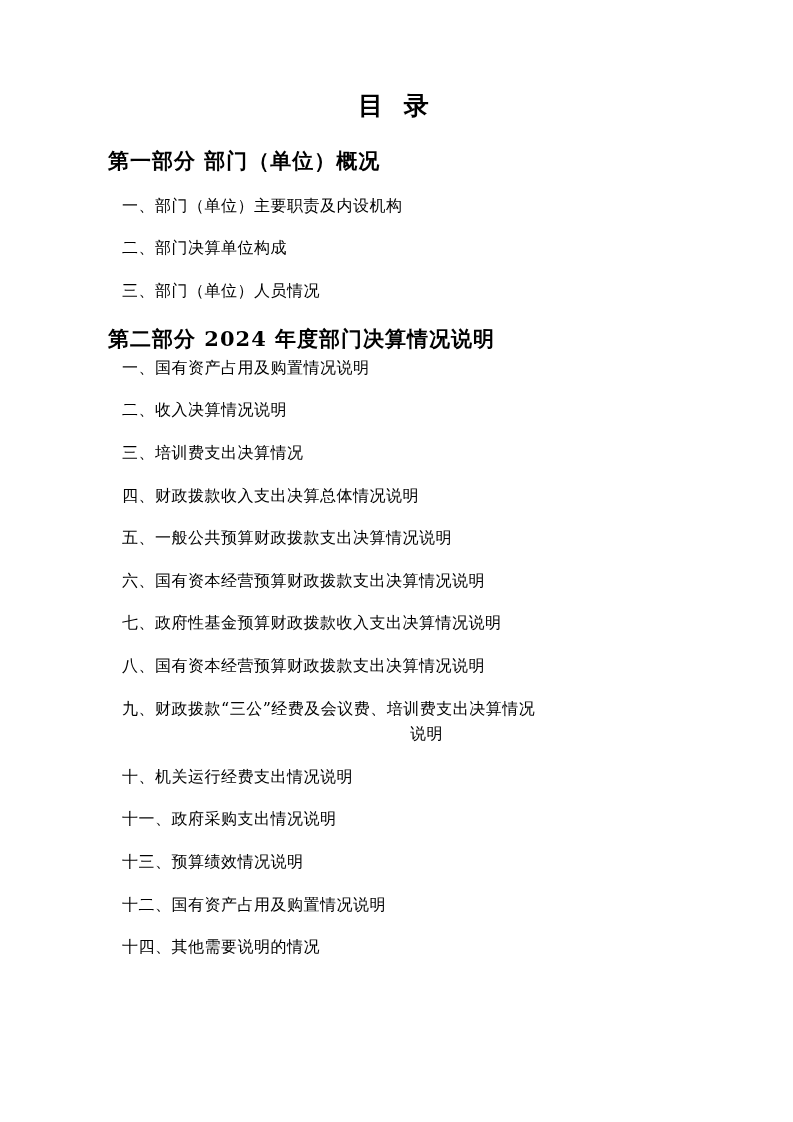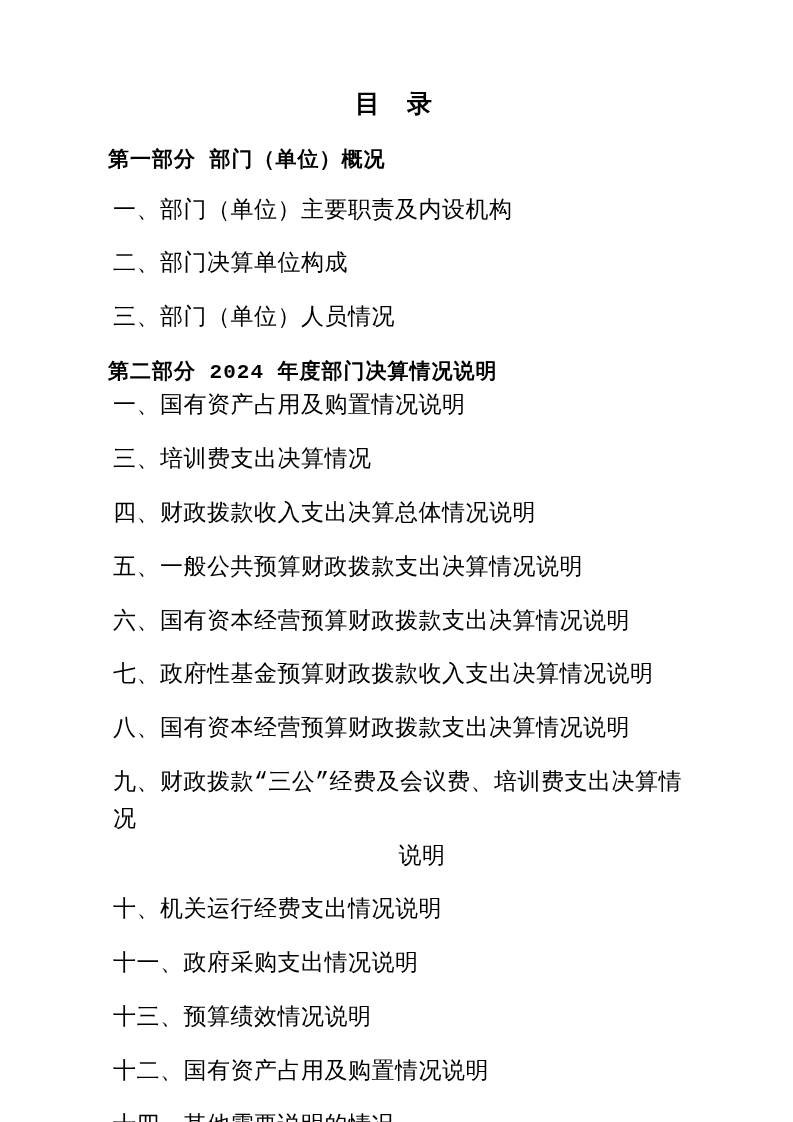--- a/index.html
+++ b/index.html
@@ -15,21 +15,20 @@
     position: relative;
     overflow: hidden;
   }
   .page {
     position: absolute;
     top: 0; left: 0;
     width: 793px;
     height: 1122px;
     box-sizing: border-box;
     padding: 88px 108px 40px 108px;
-    font-family: Liberation Mono, monospace;
   }
   .doc-title {
     text-align: center;
     font-size: 25px;
     font-weight: bold;
     letter-spacing: 6px;
     margin: 0 0 22px 0;
     line-height: 1.4;
   }
   .part-heading {
@@ -38,23 +37,23 @@
     font-weight: bold;
     margin: 14px 0 16px 0;
     line-height: 1.5;
     letter-spacing: 1px;
   }
   .part-heading.second {
     margin-top: 20px;
     margin-bottom: 0;
   }
   .toc-item {
-    font-size: 23px;
+    font-size: 16px;
     line-height: 1.6;
-    margin: 0 0 17px 3px;
+    margin: 0 0 17px 12px;
     padding-left: 2px;
     letter-spacing: 0.5px;
     white-space: pre-wrap;
   }
   .toc-item .cont {
     display: block;
     padding-left: 46px;
     text-align: center;
   }
 </style>
@@ -67,20 +66,21 @@
 
   <div class="part-heading">第一部分    部门（单位）概况</div>
 
   <div class="toc-item">一、部门（单位）主要职责及内设机构</div>
   <div class="toc-item">二、部门决算单位构成</div>
   <div class="toc-item">三、部门（单位）人员情况</div>
 
   <div class="part-heading second">第二部分    2024 年度部门决算情况说明</div>
 
   <div class="toc-item">一、国有资产占用及购置情况说明</div>
+  <div class="toc-item">二、收入决算情况说明</div>
   <div class="toc-item">三、培训费支出决算情况</div>
   <div class="toc-item">四、财政拨款收入支出决算总体情况说明</div>
   <div class="toc-item">五、一般公共预算财政拨款支出决算情况说明</div>
   <div class="toc-item">六、国有资本经营预算财政拨款支出决算情况说明</div>
   <div class="toc-item">七、政府性基金预算财政拨款收入支出决算情况说明</div>
   <div class="toc-item">八、国有资本经营预算财政拨款支出决算情况说明</div>
   <div class="toc-item"><span>九、财政拨款“三公”经费及会议费、培训费支出决算情况</span><span class="cont">说明</span></div>
   <div class="toc-item">十、机关运行经费支出情况说明</div>
   <div class="toc-item">十一、政府采购支出情况说明</div>
   <div class="toc-item">十三、预算绩效情况说明</div>

